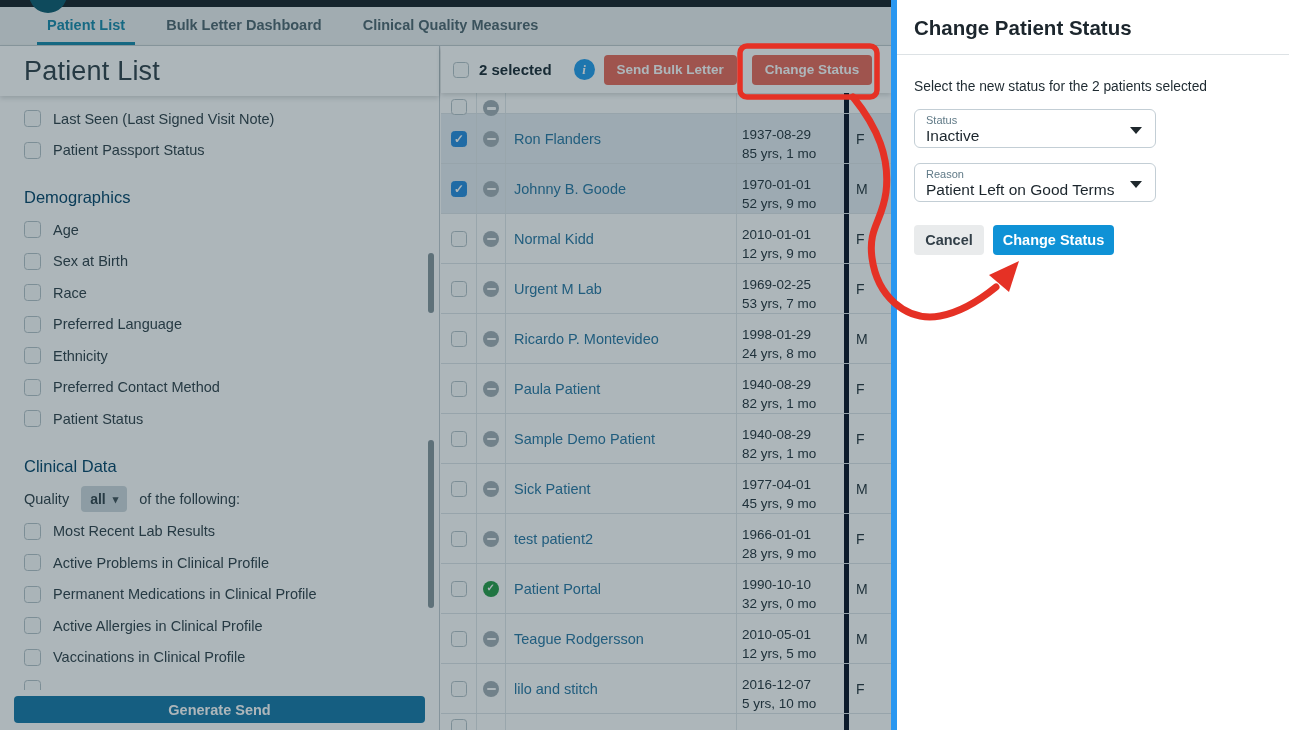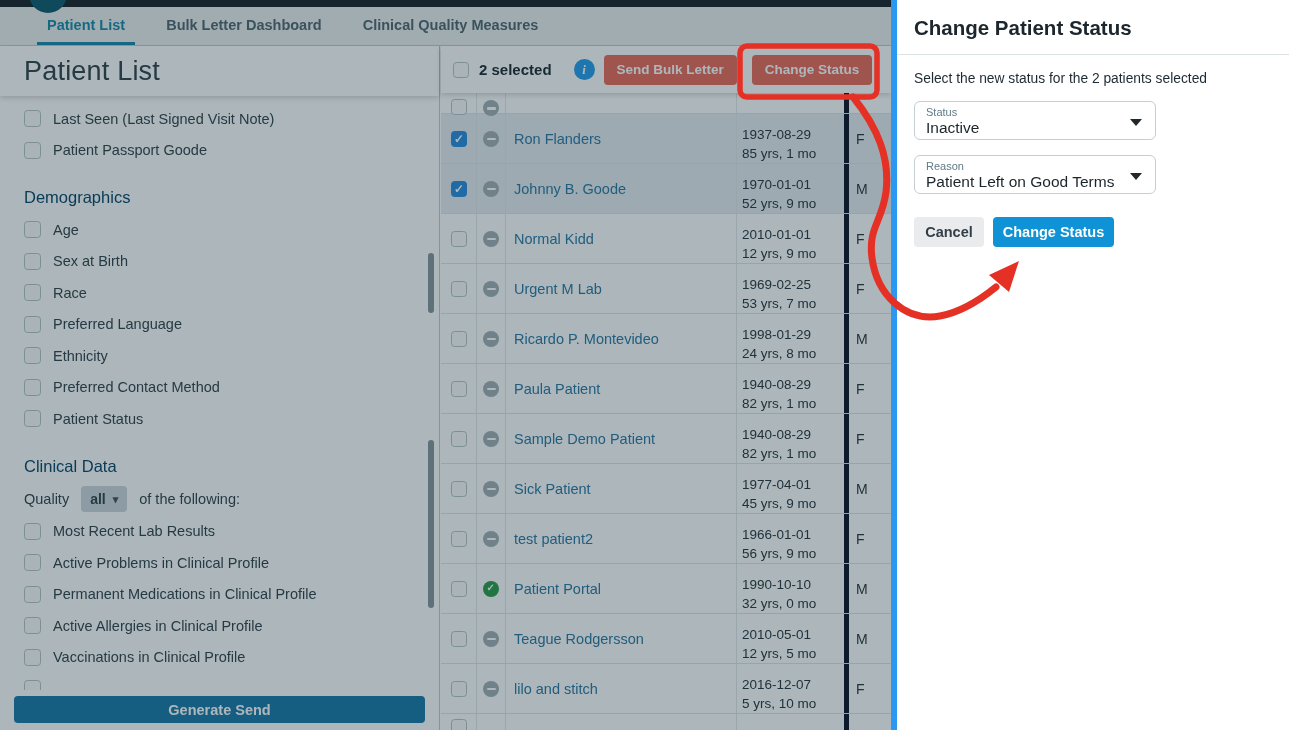--- a/index.html
+++ b/index.html
@@ -76,21 +76,21 @@
   
   .scrim { position:absolute; left:0; top:0; width:891px; height:730px; background:rgba(6,33,45,.33); z-index:10; }
   .annotations { position:absolute; left:0; top:0; width:1289px; height:730px; z-index:30; pointer-events:none; }
 
   
   .panel { position:absolute; left:891px; top:0; width:398px; height:730px; background:#fff; z-index:20;
            border-left:6px solid #2a97f0; }
   .panel-inner { padding:0 12px 0 17px; }
   .panel-title { font-size:20.5px; font-weight:700; color:#1c262d; padding-top:16px; padding-bottom:14px; }
   .panel-divider { height:1px; background:#dde2e5; margin:0 -20px 0 -17px; }
-  .panel-sub { font-size:13.8px; color:#1e2a31; margin-top:16px; }
+  .panel-sub { font-size:13.8px; color:#1e2a31; margin-top:24px; }
   .sel-box { width:242px; height:39px; border:1px solid #c3ced5; border-radius:6px; margin-top:15px;
              padding:4px 10px 0 11px; position:relative; cursor:pointer; background:#fff; }
   .sel-label { font-size:11px; color:#607a87; line-height:12px; }
   .sel-value { font-size:15.5px; color:#1b252c; line-height:19px; }
   .sel-caret { position:absolute; right:13px; top:17px; width:0; height:0;
                border-left:6px solid transparent; border-right:6px solid transparent; border-top:7px solid #1f282d; }
   .panel-btns { display:flex; margin-top:23px; }
   .btn-cancel { width:70px; height:30px; background:#e9ebec; border:none; border-radius:4px; color:#323f48;
                 font-size:14.5px; font-weight:600; font-family:inherit; cursor:pointer; }
   .btn-confirm { width:121px; height:30px; background:#0f92d6; border:none; border-radius:4px; color:#fff;
@@ -111,21 +111,21 @@
   <div class="sb-header">
     <div class="sb-title">Patient List</div>
   </div>
   <div class="sb-scroll" id="sidebar-list">
       <div class="sb-item">
         <div class="cbx"></div>
         <span class="lbl">Last Seen (Last Signed Visit Note)</span>
       </div>
       <div class="sb-item">
         <div class="cbx"></div>
-        <span class="lbl">Patient Passport Goode</span>
+        <span class="lbl">Patient Passport Status</span>
       </div>
       <div class="sb-sect">Demographics</div>
       <div class="sb-item">
         <div class="cbx"></div>
         <span class="lbl">Age</span>
       </div>
       <div class="sb-item">
         <div class="cbx"></div>
         <span class="lbl">Sex at Birth</span>
       </div>
@@ -358,21 +358,21 @@
           <div class="cbx"></div>
         </div>
         <div class="c c-status">
           <div class="dot inactive"></div>
         </div>
         <div class="c c-name">
           <a class="pname">test patient2</a>
         </div>
         <div class="c c-dob">
           <div class="dob-line">1966-01-01</div>
-          <div class="dob-line">56 yrs, 9 mo</div>
+          <div class="dob-line">28 yrs, 9 mo</div>
         </div>
         <div class="c c-sex">
           <span>F</span>
         </div>
       </div>
       <div class="row ">
         <div class="c c-check">
           <div class="cbx"></div>
         </div>
         <div class="c c-status">

